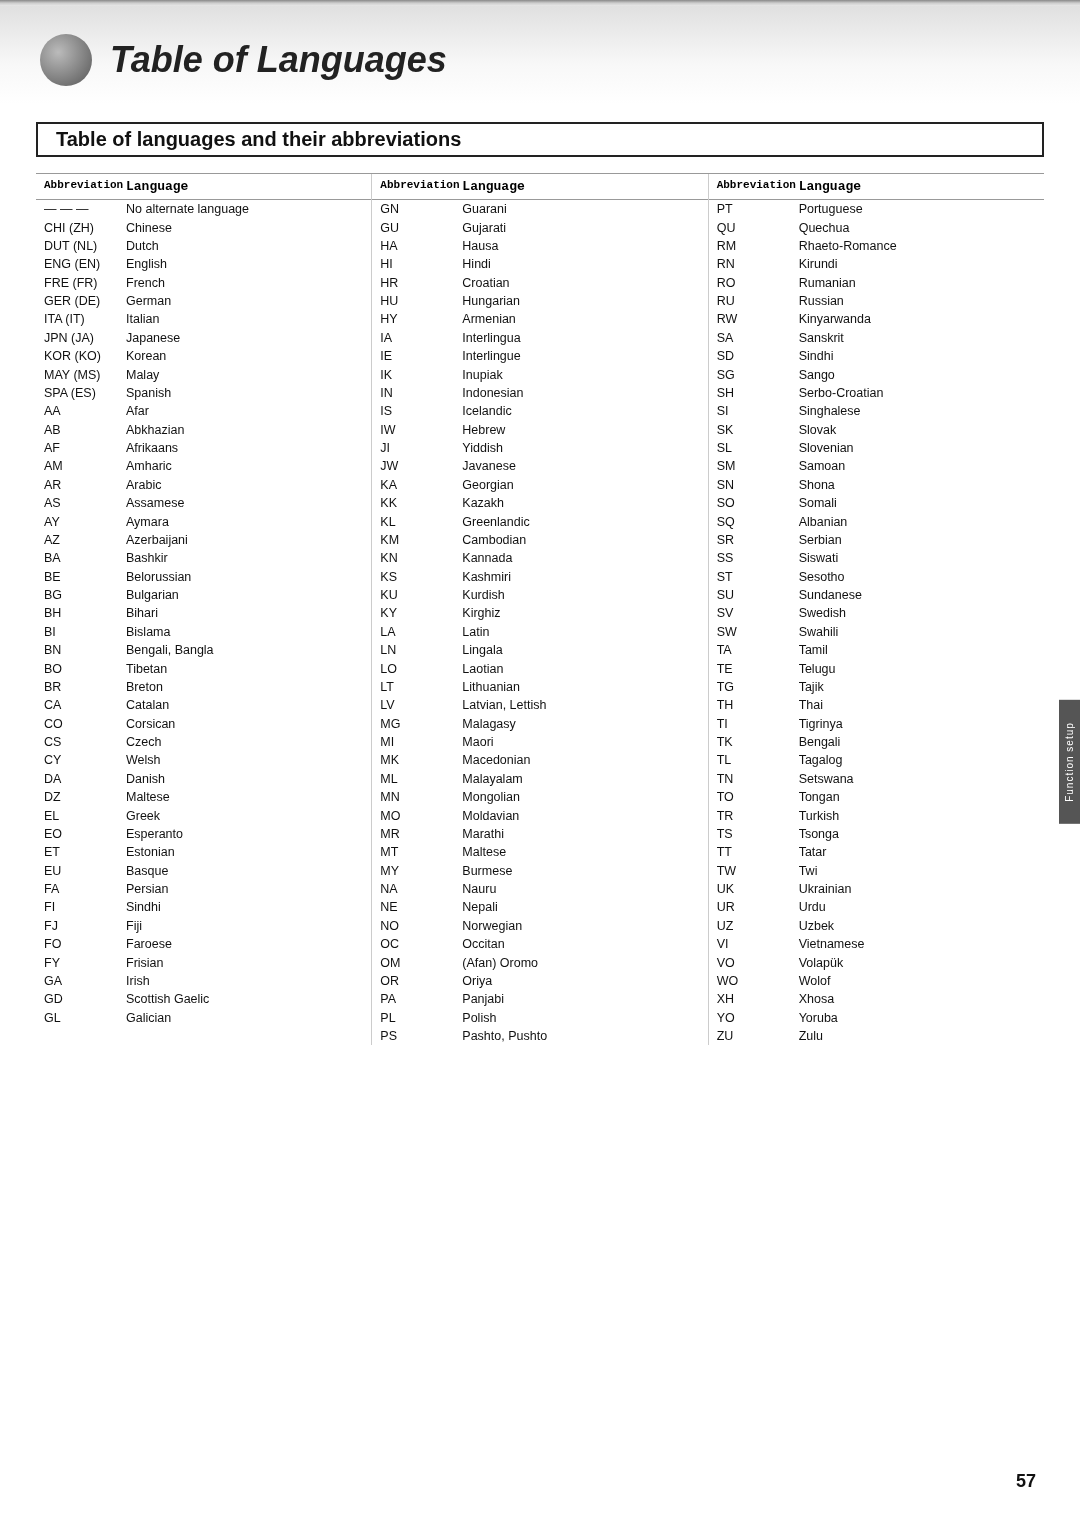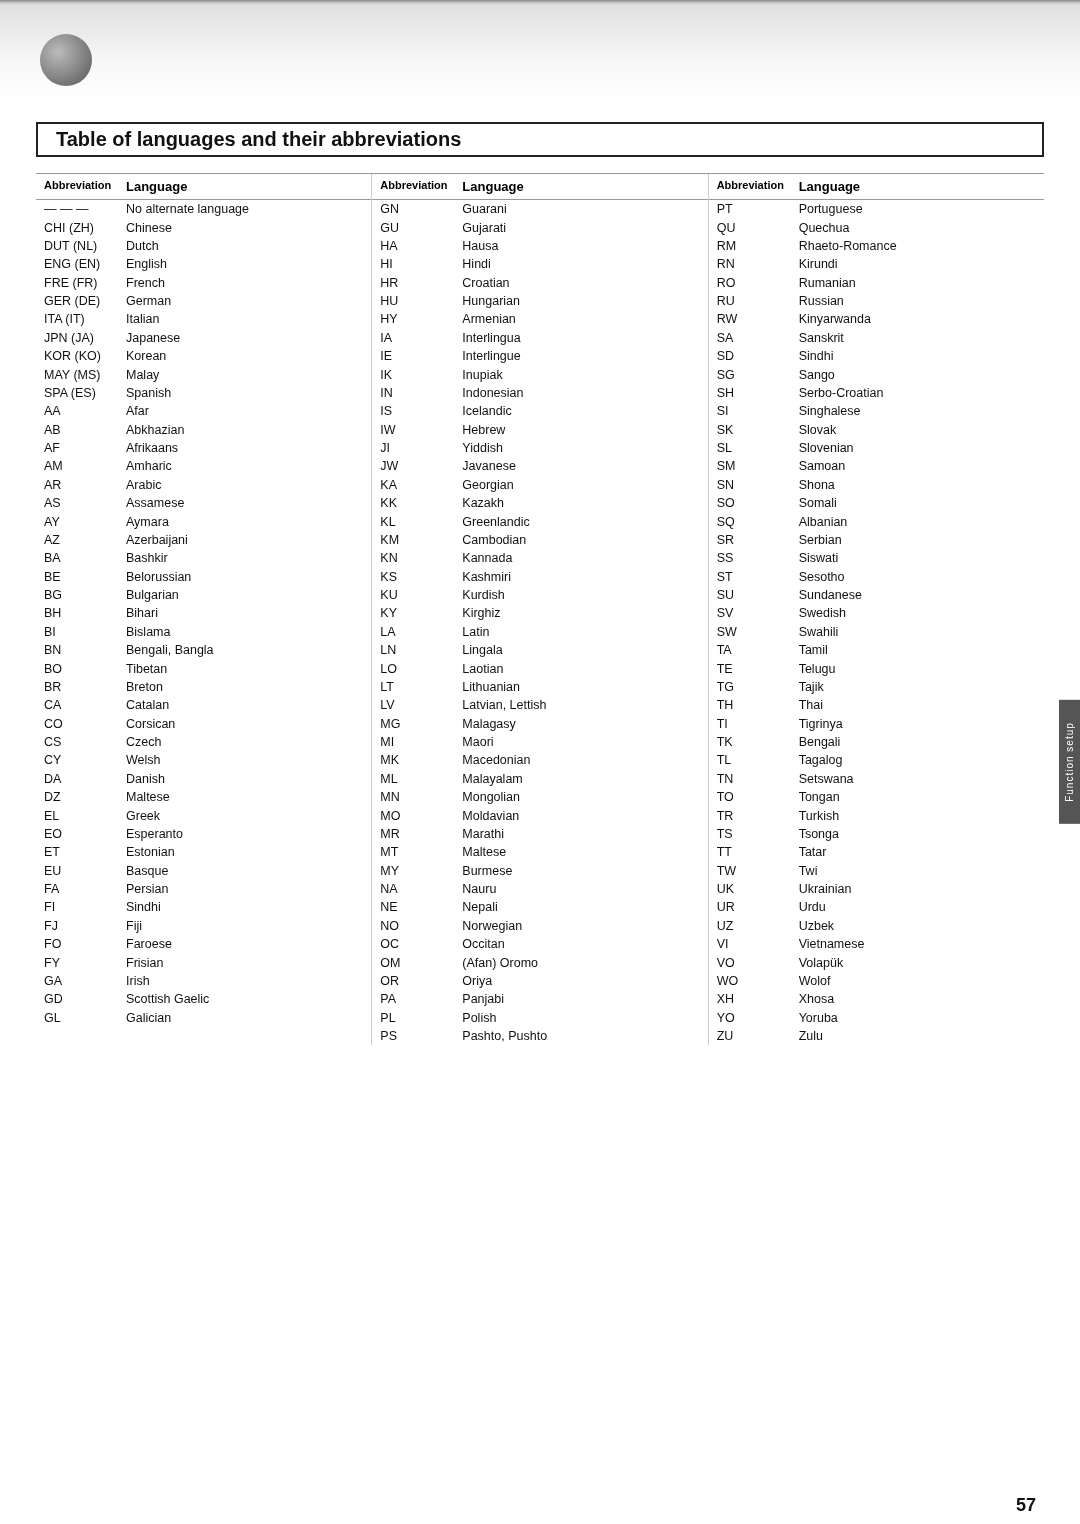--- a/index.html
+++ b/index.html
@@ -64,20 +64,21 @@
       flex: 1;
       border-right: 1px solid #ccc;
     }
     .col-section:last-child {
       border-right: none;
     }
     .col-header {
       display: flex;
       border-bottom: 1.5px solid #999;
       padding: 5px 0 5px 0;
+      font-family: Liberation Mono, monospace;
     }
     .col-header .abbr-head {
       font-size: 11px;
       font-weight: bold;
       width: 90px;
       padding-left: 8px;
     }
     .col-header .lang-head {
       font-size: 13px;
       font-weight: bold;
@@ -113,35 +114,36 @@
       color: #fff;
       font-size: 10px;
       writing-mode: vertical-rl;
       text-orientation: mixed;
       padding: 22px 5px;
       letter-spacing: 1px;
       transform: translateY(-50%) rotate(180deg);
     }
     .page-number {
       position: absolute;
-      bottom: 8px;
+      bottom: 32px;
       right: 44px;
       font-size: 18px;
       font-weight: bold;
       color: #111;
     }
   </style>
 </head>
 <body>
 
 <div class="top-bar"></div>
 
 <div class="header-area">
   <div class="page-title">
     <span class="title-icon"></span>
+    <span>Table of Languages</span>
   </div>
 </div>
 
 <div class="main-content">
   <div class="section-title-box">
     <h2>Table of languages and their abbreviations</h2>
   </div>
 
   <div class="table-container">
     <div class="columns-wrapper" id="columns-wrapper">

